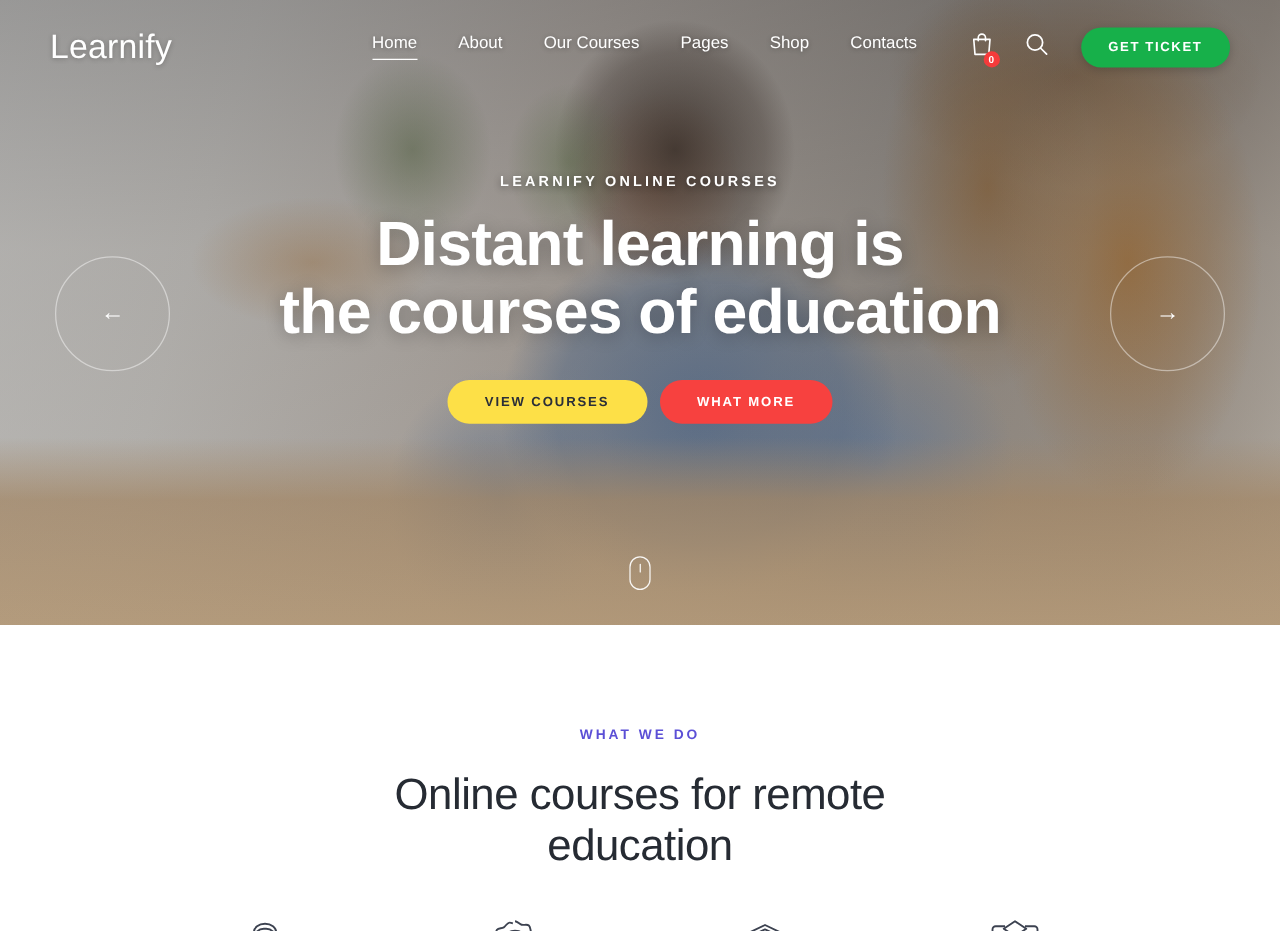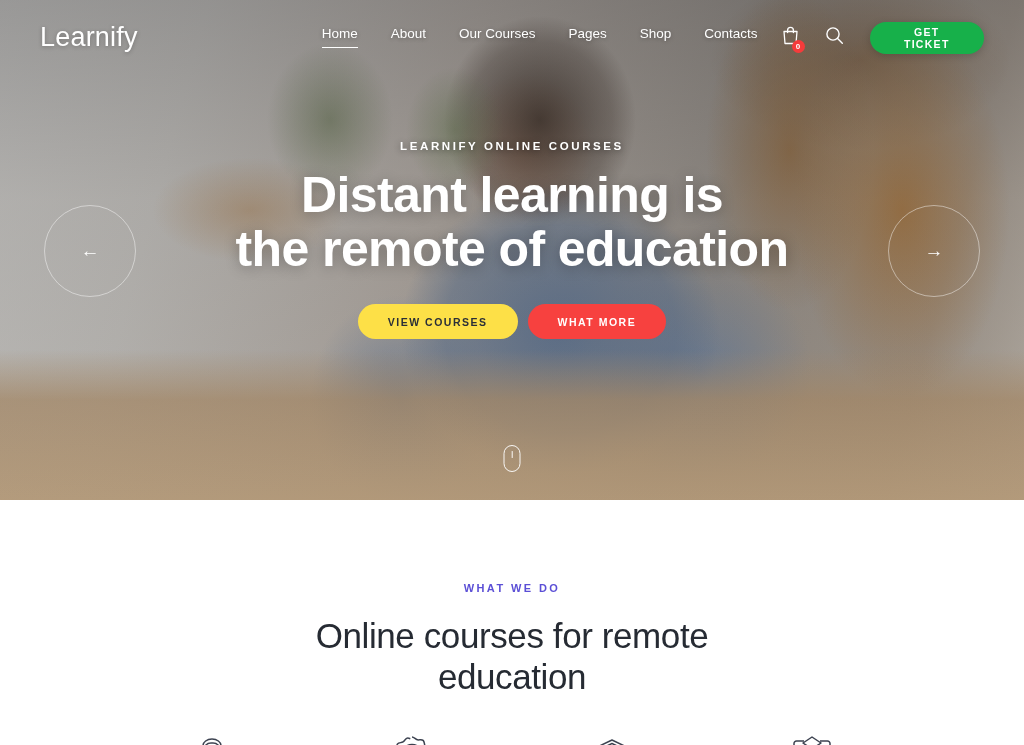--- a/index.html
+++ b/index.html
@@ -38,21 +38,21 @@
       linear-gradient(105deg,#cfcdc9 0%,#c7c4bf 18%,#b5ada5 42%,#9b948c 68%,#a79c90 88%,#c3bbb0 100%);
   }
   .hero-dim{
     position:absolute; inset:0;
     background:linear-gradient(to bottom, rgba(28,30,36,.30) 0%, rgba(28,30,36,.16) 40%, rgba(28,30,36,.10) 100%);
   }
 
   
   .header{
     position:absolute; top:0; left:0; right:0; height:75px;
-    display:flex; align-items:center; padding:0 40px; z-index:20;gap:24px;
+    display:flex; align-items:center; padding:0 40px; z-index:20;
   }
   .logo{
     color:#fff; font-size:27px; letter-spacing:.2px; font-weight:300;
     text-shadow:0 1px 4px rgba(0,0,0,.25);
   }
   .nav{
     display:flex; align-items:flex-end; gap:33px; margin-left:160px;
   }
   .nav-item{
     color:#fff; font-size:13.5px; font-weight:400; position:relative;
@@ -180,21 +180,21 @@
       </div>
 
       <button class="ticket-btn">GET TICKET</button>
     </div>
   </div>
 
   <div class="hero-content">
     <div class="eyebrow">LEARNIFY ONLINE COURSES</div>
     <h1 class="hero-title">
       <span>Distant learning is</span><br>
-      <span>the remote of education</span>
+      <span>the courses of education</span>
     </h1>
     <div class="hero-actions">
       <button class="btn btn-white">VIEW COURSES</button>
       <button class="btn btn-red">WHAT MORE</button>
     </div>
   </div>
 
   <div class="slider-arrow left">←</div>
   <div class="slider-arrow right">→</div>
 

